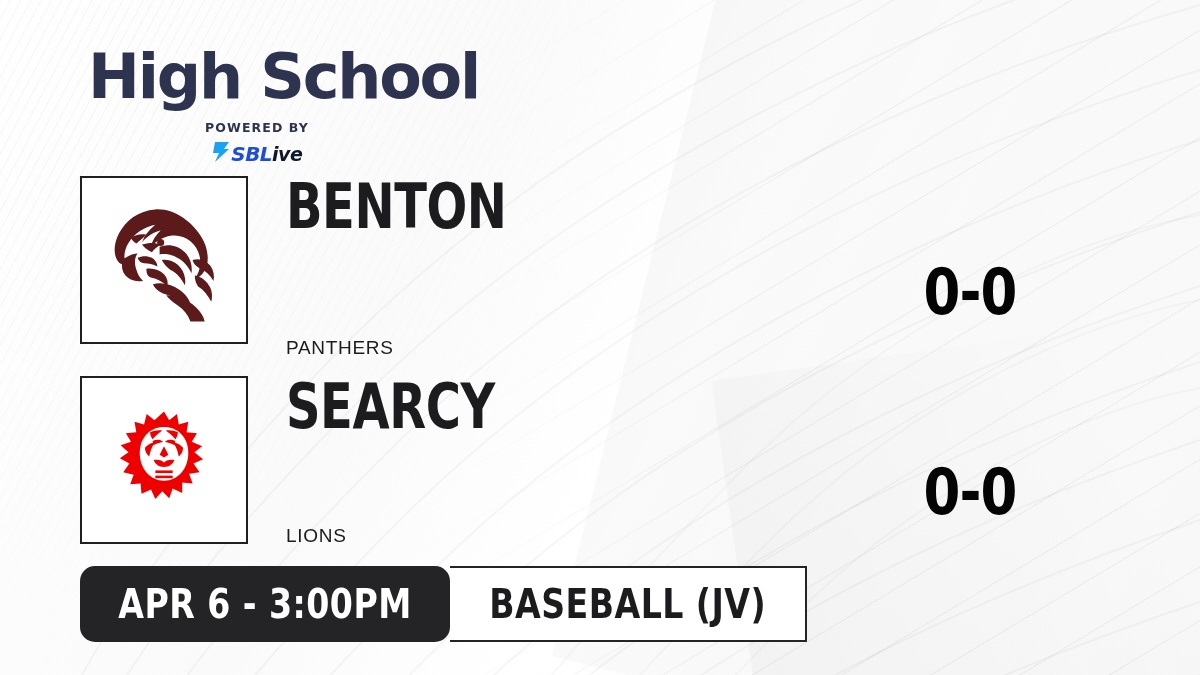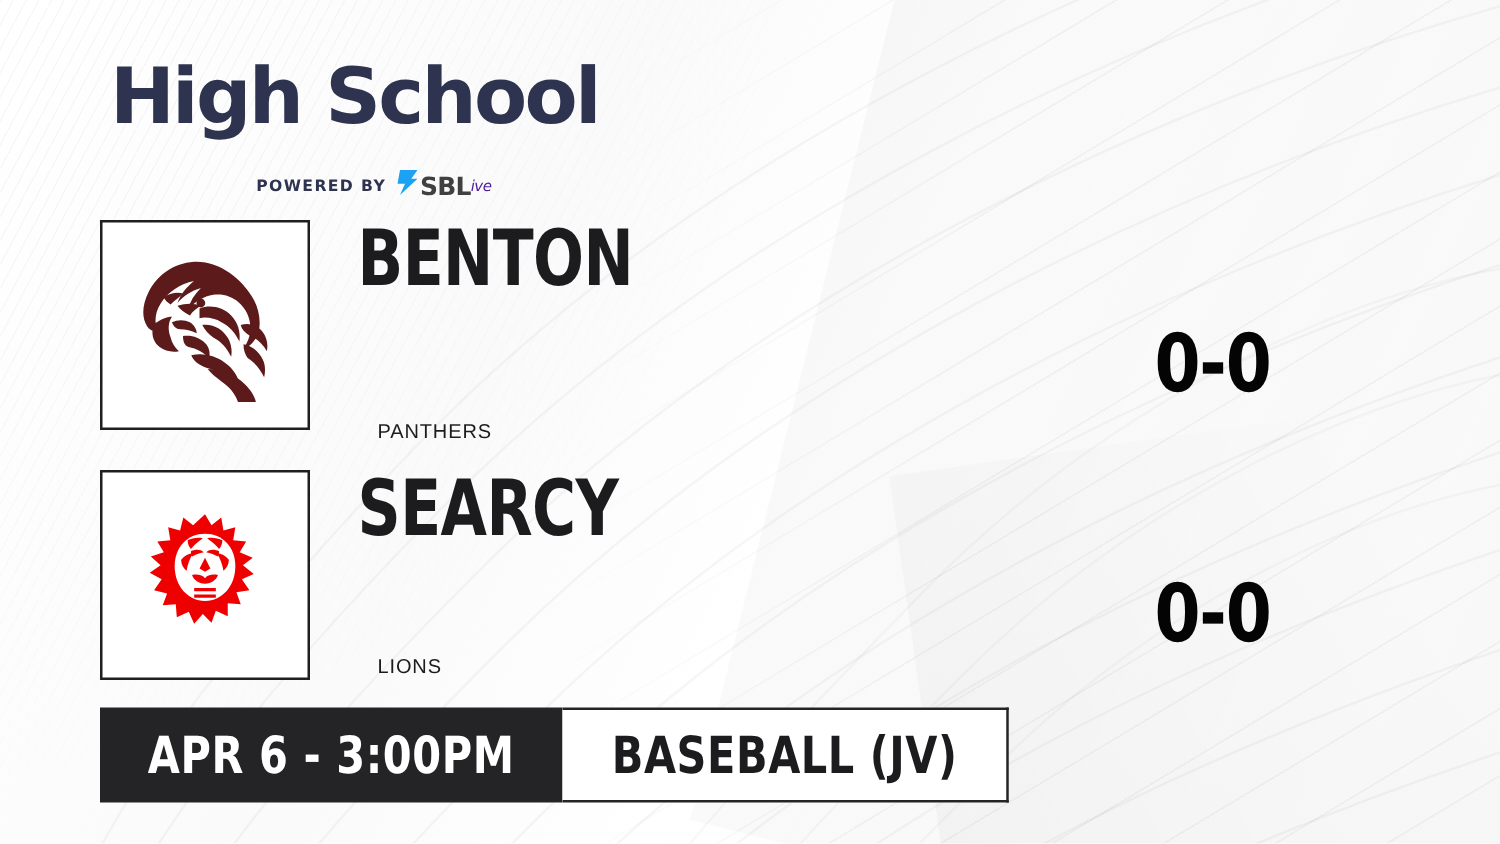--- a/index.html
+++ b/index.html
@@ -58,35 +58,35 @@
     white-space:nowrap;
   }
   .pin{position:absolute;left:342px;top:6px;width:64px;height:92px;}
   .pin svg{display:block;}
   .pin-txt{
     position:absolute;left:0;top:16px;width:64px;text-align:center;
     font-family:"DejaVu Sans",sans-serif;font-weight:700;color:#ffffff;
     font-size:19px;line-height:18px;letter-spacing:.5px;
   }
   .powered{
-    position:absolute;left:117px;top:104px;display:flex;align-items:center;gap:7px;
+    position:absolute;left:117px;top:88px;display:flex;align-items:center;gap:7px;flex-direction:column;
   }
   .powered-txt{
     font-family:"DejaVu Sans",sans-serif;font-weight:700;font-size:12.5px;
     letter-spacing:1.1px;color:#2e3450;
   }
   .sbl{display:flex;align-items:center;}
   .sbl-bolt{margin-right:2px;}
   .sbl-word{
     font-family:"DejaVu Sans",sans-serif;font-weight:700;font-size:20px;
-    letter-spacing:-.6px;color:#404040;line-height:1;
+    letter-spacing:-.6px;color:#1d4ed8;line-height:1;font-style:italic;
   }
   .sbl-ive{
-    font-family:"DejaVu Sans",sans-serif;font-weight:400;font-style:italic;
-    font-size:12px;letter-spacing:-.4px;color:#4c1d95;line-height:1;
+    font-family:"DejaVu Sans",sans-serif;font-weight:700;font-style:italic;
+    font-size:19px;letter-spacing:-.4px;color:#0f172a;line-height:1;
   }
 
   
   .logo-box{
     position:absolute;width:168px;height:168px;background:#ffffff;
     border:2px solid #1f1f22;box-sizing:border-box;
     display:flex;align-items:center;justify-content:center;
   }
   .logo-box svg{display:block;}
   #logo-box-1{left:80px;top:176px;}
@@ -98,21 +98,21 @@
     font-weight:700;font-size:62px;line-height:1;color:#1c1c1e;
     letter-spacing:-.5px;white-space:nowrap;
     transform:scaleX(.86);transform-origin:left center;
   }
   #team-name-1{top:176px;}
   #team-name-2{top:376px;}
 
   .team-mascot{
     position:absolute;left:286px;
     font-family:"Liberation Sans",sans-serif;font-weight:400;
-    font-size:16px;letter-spacing:.7px;color:#1c1c1e;white-space:nowrap;margin-left:16px;
+    font-size:19px;letter-spacing:.7px;color:#1c1c1e;white-space:nowrap;
   }
   #team-mascot-1{top:337px;}
   #team-mascot-2{top:525px;}
 
   .record{
     position:absolute;width:220px;text-align:center;
     font-family:"DejaVu Sans Condensed","DejaVu Sans",sans-serif;
     font-weight:700;font-size:64px;line-height:1;color:#040404;
     letter-spacing:-1px;transform:scaleX(.92);
   }
@@ -120,21 +120,21 @@
   #record-2{left:860px;top:460px;}
 
   
   .infobar{position:absolute;left:80px;top:566px;height:76px;display:flex;}
   .infobar-date{
     background:#242426;color:#ffffff;height:76px;box-sizing:border-box;
     display:flex;align-items:center;justify-content:center;
     padding:0 22px;min-width:338px;
     font-family:"DejaVu Sans Condensed","DejaVu Sans",sans-serif;
     font-weight:700;font-size:41px;letter-spacing:.5px;line-height:1;
-    white-space:nowrap;transform-origin:center;
+    white-space:nowrap;transform-origin:center;border-radius:15px;
   }
   .infobar-date span{display:inline-block;transform:scaleX(.9);}
   .infobar-sport{
     background:#ffffff;color:#1c1c1e;height:76px;box-sizing:border-box;
     border:2px solid #242426;border-left:none;
     display:flex;align-items:center;justify-content:center;
     padding:0 24px;min-width:340px;
     font-family:"DejaVu Sans Condensed","DejaVu Sans",sans-serif;
     font-weight:700;font-size:41px;letter-spacing:.5px;line-height:1;
     white-space:nowrap;

